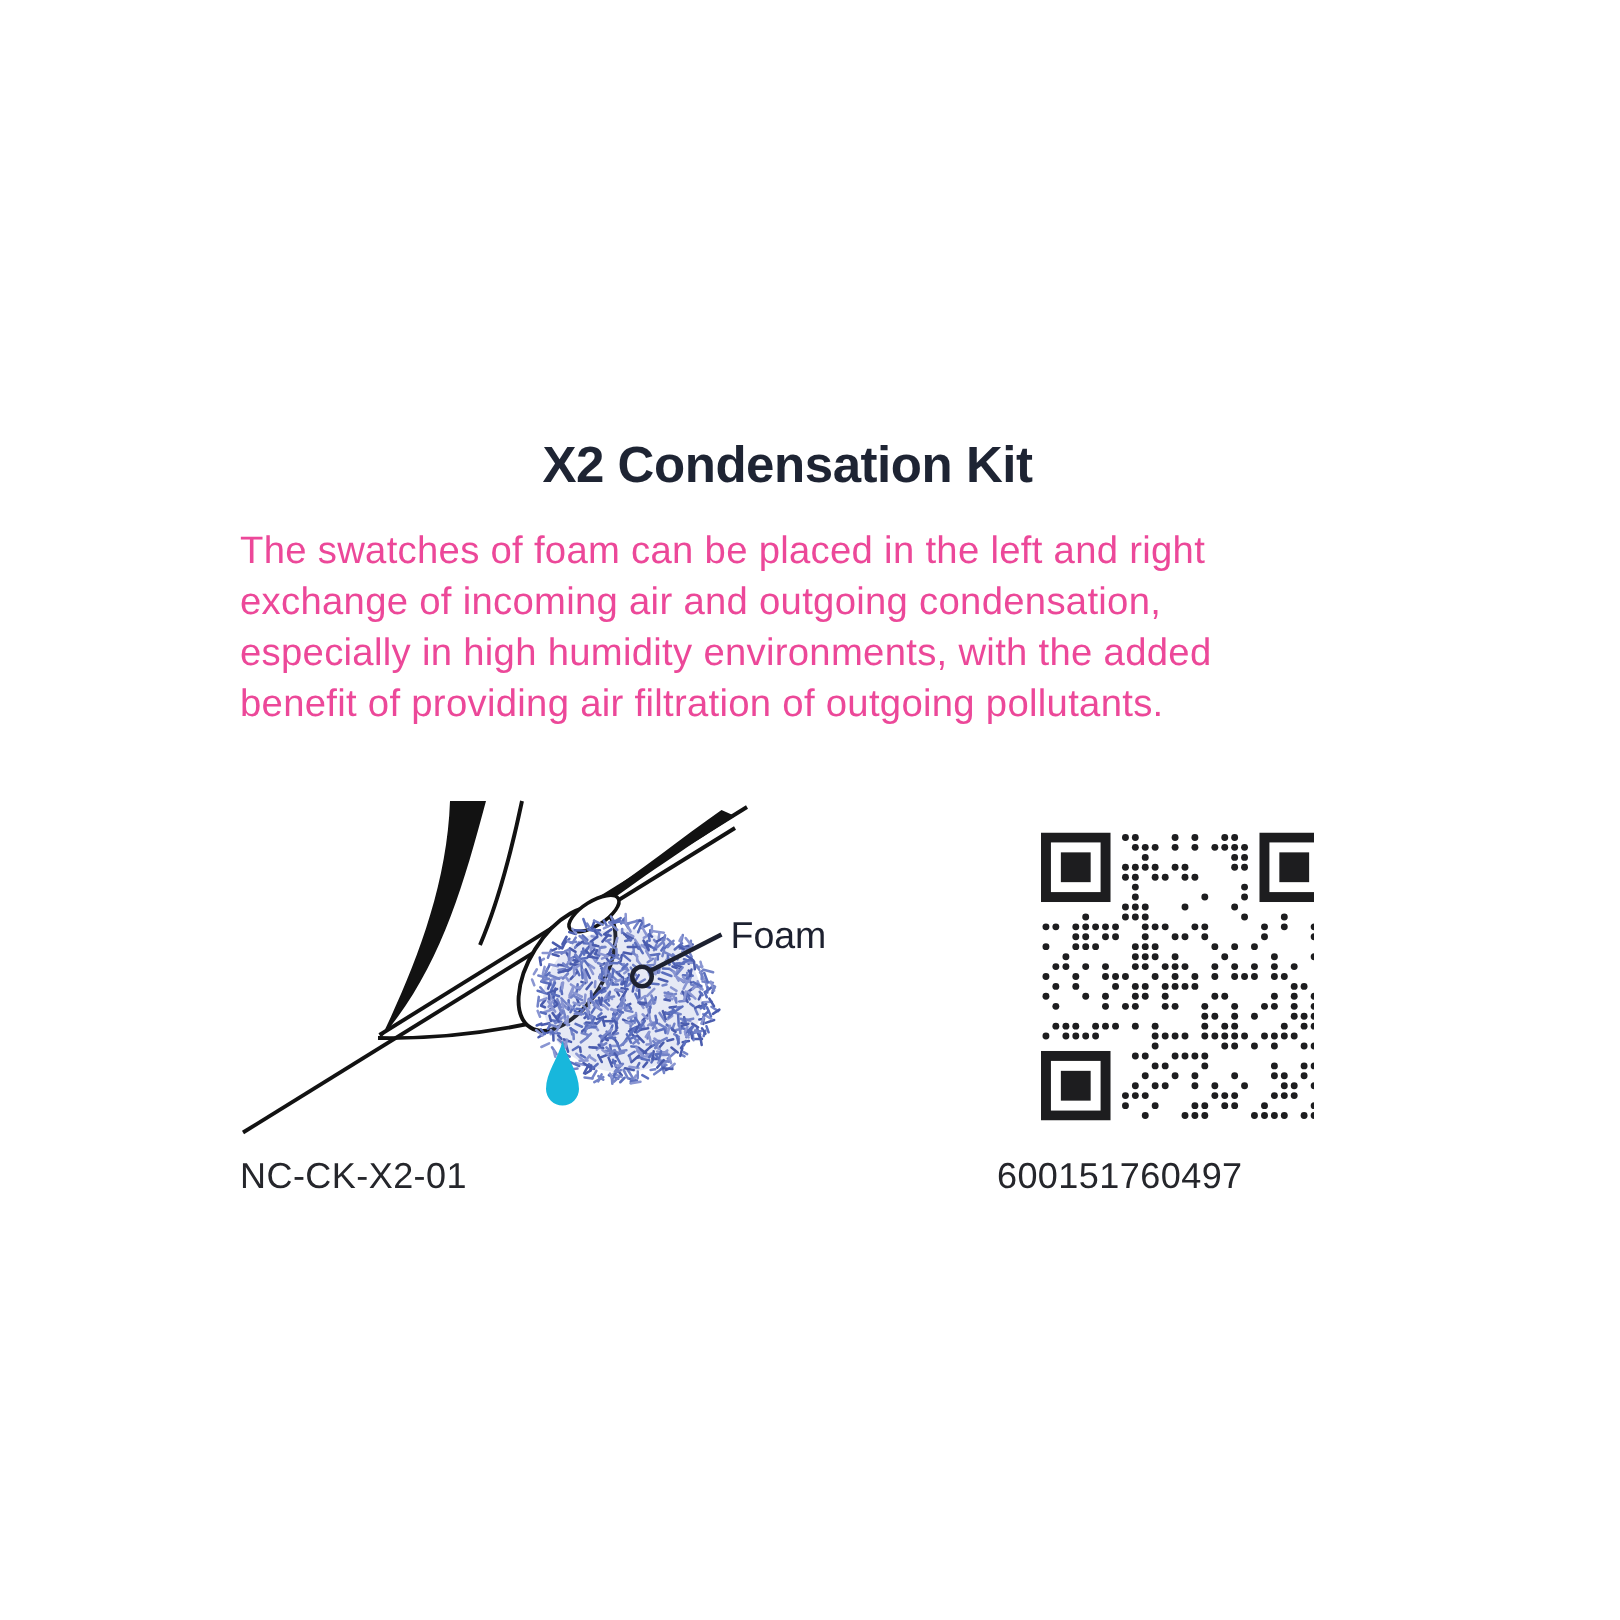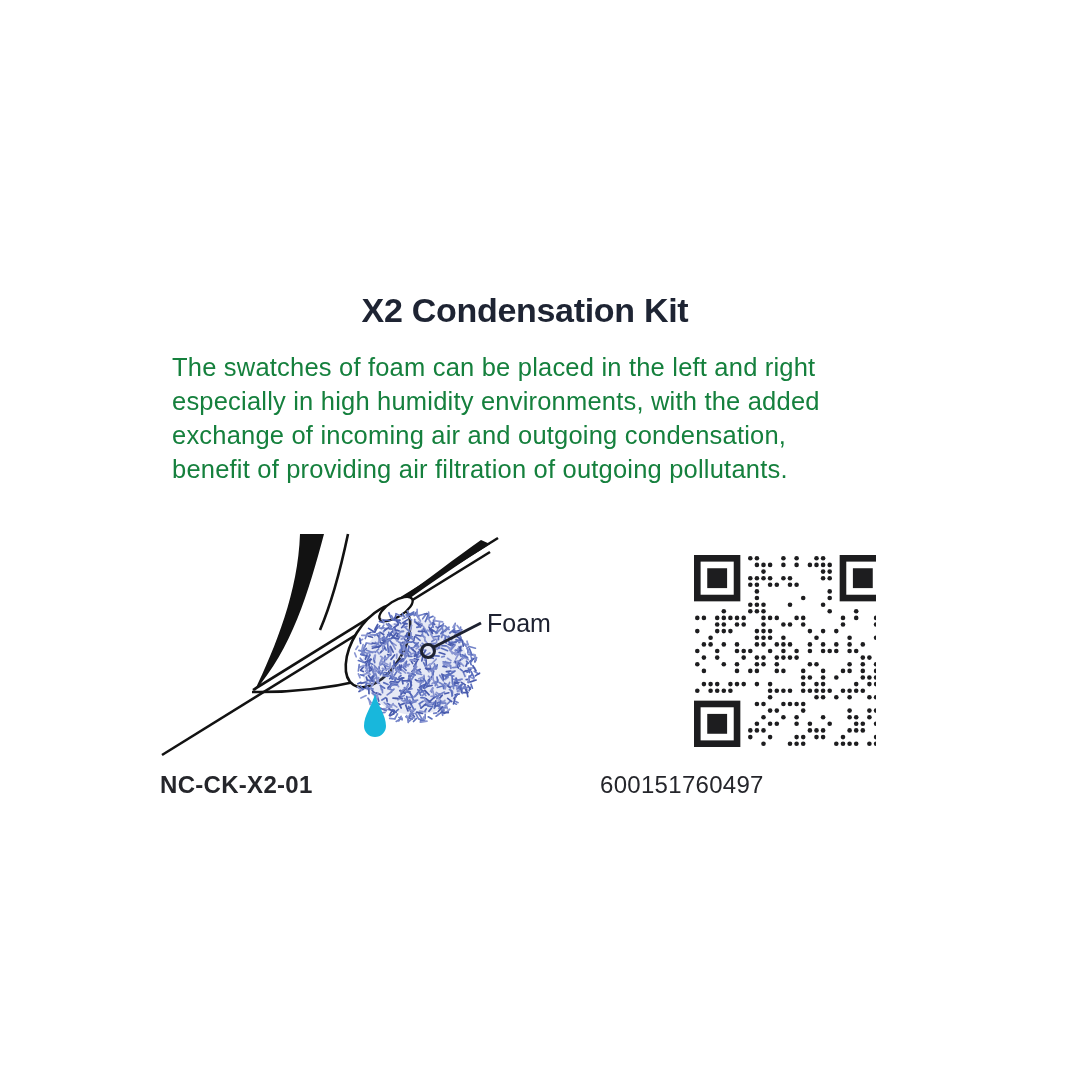--- a/index.html
+++ b/index.html
@@ -41,34 +41,34 @@
     left:694px;top:555px;width:192px;height:192px;
   }
   .bottom-label{
     position:absolute;
     top:770px;
     font-size:24px;line-height:30px;
     color:#25262b;
     letter-spacing:0.3px;
     white-space:nowrap;
   }
-  #part-number{ left:160px;font-weight:bold; }
-  #barcode-number{ left:600px;width:293px;text-align:left; }
+  #part-number{ left:160px; }
+  #barcode-number{ left:600px;width:293px;text-align:center; }
 </style>
 </head>
 <body>
 
 <div id="page">
 
   <div id="title" style="color: rgb(30, 36, 51);">X2 Condensation Kit</div>
 
-  <div id="description" style="color: #15803d; margin-left: 12px;">
+  <div id="description" style="color: #ec4899;">
     <div class="line">The swatches of foam can be placed in the left and right</div>
+    <div class="line">exchange of incoming air and outgoing condensation,</div>
     <div class="line">especially in high humidity environments, with the added</div>
-    <div class="line">exchange of incoming air and outgoing condensation,</div>
     <div class="line">benefit of providing air filtration of outgoing pollutants.</div>
   </div>
 
   <svg id="illustration" viewBox="0 0 400 235">
 
     <line x1="12" y1="225" x2="340" y2="22" stroke="#121212" stroke-width="2.6"></line>
 
     <line x1="103" y1="160" x2="348" y2="8" stroke="#121212" stroke-width="2.6"></line>
 
     <path d="M 252,74 C 285,50 312,32 340,14 L 331,10 C 305,28 278,50 248,70 Z" fill="#121212"></path>

